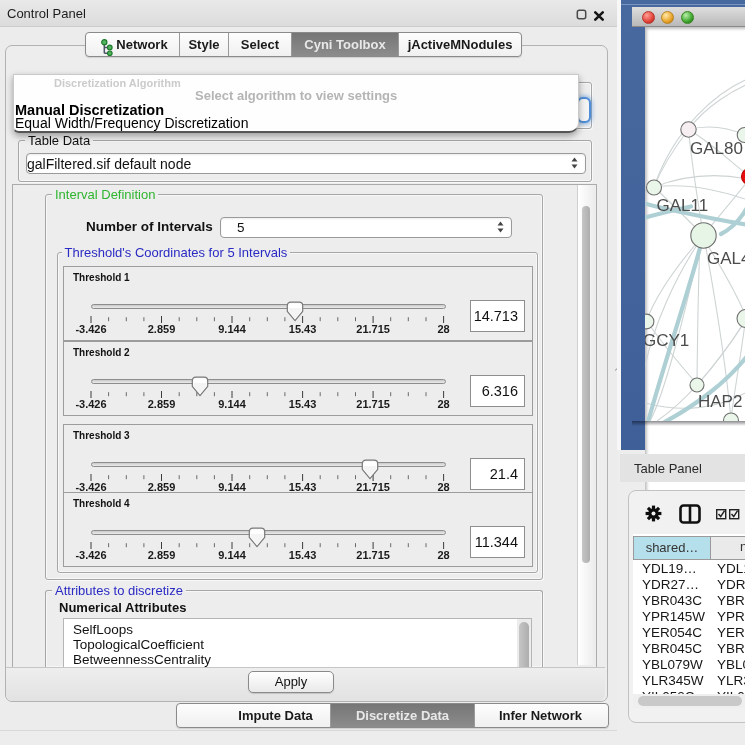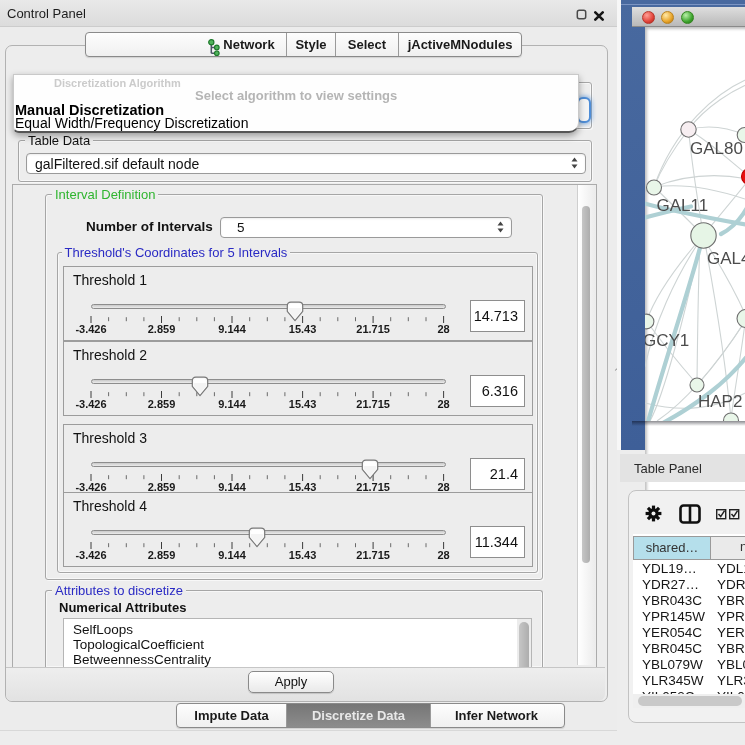--- a/index.html
+++ b/index.html
@@ -12,31 +12,31 @@
   #cptitle{left:0;top:0;width:617px;height:26px;background:linear-gradient(#e9e9e9,#dcdcdc);border-bottom:1px solid #cccccc;padding-left:44px;}
   #cptitle .t{position:absolute;left:7px;top:6px;font-size:13px;color:#1c1c1c;}
   
   #content{left:5px;top:45px;width:601px;height:655px;background:#ededed;border:1px solid #b2b2b2;border-radius:7px;}
   
   .tabbar{display:flex;border:1px solid #8a8a8a;border-radius:4px;overflow:hidden;background:linear-gradient(#fdfdfd,#f0f0f0);box-shadow:0 1px 1px rgba(0,0,0,0.12);}
   .tabbar .tab{font-size:13px;font-weight:bold;color:#1a1a1a;display:flex;align-items:center;justify-content:center;border-left:1px solid #9a9a9a;}
   .tabbar .tab:first-child{border-left:none;}
   .tabbar .sel{background:linear-gradient(#767676,#8c8c8c);color:#e8e8e8;}
   #toptabs{left:85px;top:32px;width:435px;height:23px;justify-content:flex-end;}
-  #bottabs{left:176px;top:703px;width:387px;height:23px;}
+  #bottabs{left:176px;top:703px;width:387px;height:23px;padding-left:44px;}
   
   .group{border:1px solid #a6a6a6;border-radius:3px;box-shadow:inset 0 0 0 1px rgba(255,255,255,0.55), 1px 1px 0 rgba(255,255,255,0.6);}
   .gtitle{position:absolute;top:-8px;font-size:13px;background:#ededed;padding:0 3px;line-height:15px;}
   
   .combo{background:#ffffff;border:1px solid #9a9a9a;border-radius:4px;box-shadow:inset 0 1px 2px rgba(0,0,0,0.08);font-size:14px;color:#111;}
-  .combo .txt{position:absolute;left:8px;top:2px;}
+  .combo .txt{position:absolute;left:0;top:2px;}
   .combo svg{position:absolute;right:7px;top:50%;margin-top:-7px;}
   
   .tpanel{position:absolute;left:63px;width:468px;height:73px;border:1px solid #9c9c9c;background:#ededed;}
-  .tpanel .tl{position:absolute;left:9px;top:5px;font-size:14px;font-weight:normal;color:#111;text-align:center;}
+  .tpanel .tl{position:absolute;left:9px;top:5px;font-size:10px;font-weight:bold;color:#111;text-align:center;}
   .track{position:absolute;left:27px;top:37px;width:353px;height:3px;border:1px solid #8d8d8d;border-radius:4px;background:linear-gradient(#c9c9c9,#ececec);}
   .ticks{position:absolute;left:0;top:49px;}
   .slabels{position:absolute;top:56px;left:0;width:470px;font-size:11px;font-weight:bold;color:#1a1a1a;}
   .slabels span{position:absolute;transform:translateX(-50%);white-space:nowrap;}
   .thumb{position:absolute;top:33.5px;width:18px;height:21px;margin-left:-9px;}
   .vbox{position:absolute;left:406px;top:33px;width:47px;height:30px;border:1px solid #8e8e8e;background:#fff;font-size:14.5px;color:#111;text-align:right;line-height:31px;padding-right:6px;}
   
   #popup{left:13px;top:74px;width:564px;height:56px;background:#fefefe;border:1px solid #c9c9c9;border-bottom:2px solid #555;border-radius:0 0 10px 6px;box-shadow:0 3px 7px rgba(0,0,0,0.35);}
   
   .sbthumb{background:linear-gradient(90deg,#c6c6c6,#adadad);border-radius:5px;}
@@ -65,20 +65,21 @@
   <div id="toptabs" class="abs tabbar">
     <div class="tab" style="width:91px">
       <svg width="14" height="19" viewBox="0 0 14 19" style="margin-right:3px;margin-top:3px;">
         <path d="M5.3 7 V16.3 M5.3 10.5 H10.5 M5.3 16.3 H10.5" stroke="#4c5566" stroke-width="1.5" fill="none"></path>
         <circle cx="5.3" cy="5.2" r="2.6" fill="#51b45c" stroke="#1f7a2d" stroke-width="1.2"></circle>
         <circle cx="10.8" cy="10.5" r="2.3" fill="#51b45c" stroke="#1f7a2d" stroke-width="1.2"></circle>
         <circle cx="10.8" cy="16.3" r="2.3" fill="#51b45c" stroke="#1f7a2d" stroke-width="1.2"></circle>
       </svg>Network</div>
     <div class="tab" style="width:48px">Style</div>
     <div class="tab" style="width:62px">Select</div>
+    <div class="tab sel" style="width:106px">Cyni Toolbox</div>
     <div class="tab" style="width:122px">jActiveMNodules</div>
   </div>
 
   <div class="abs" style="left:12px;top:184px;width:583px;height:482px;border:1px solid #ababab;background:#ededed;"></div>
 
   <div class="abs group" style="left:45px;top:194px;width:496px;height:384px;">
     <span class="gtitle" style="left:6px;color:#2fb52f;">Interval Definition</span>
   </div>
   <div class="abs" style="left:86px;top:219px;font-size:13.5px;font-weight:bold;color:#111;">Number of Intervals</div>
   <div class="abs combo" style="left:220px;top:217px;width:290px;height:19px;">

